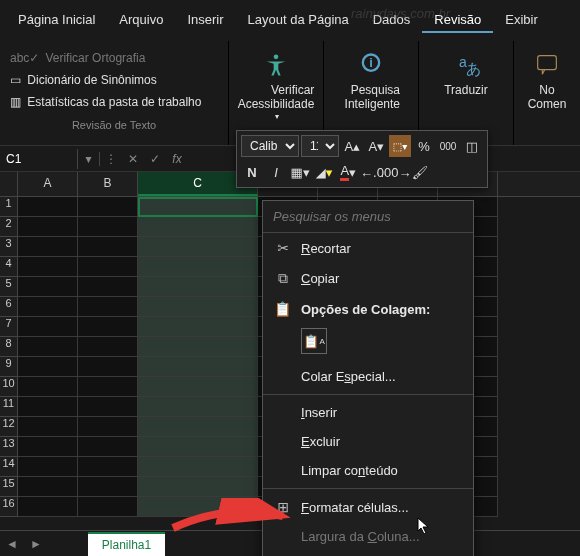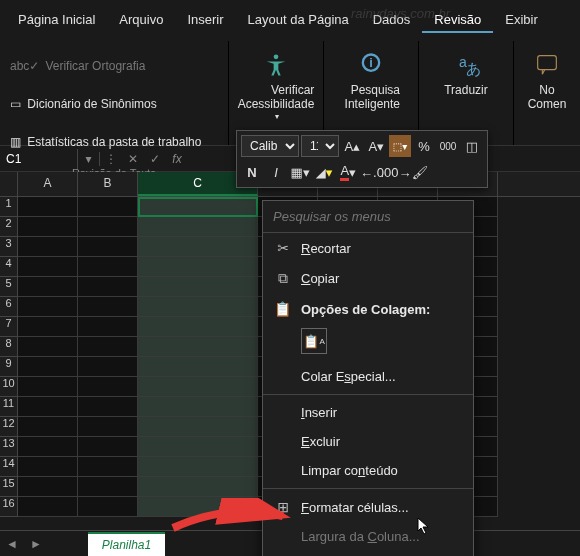--- a/index.html
+++ b/index.html
@@ -7,21 +7,21 @@
 
 
 .menubar { display: flex; gap: 0; padding: 8px 6px; background: #1a1a1a; font-size: 13px; }
 .menubar span { padding: 4px 12px; cursor: pointer; }
 .menubar .active { border-bottom: 2px solid #5aa0c8; color: #fff; }
 
 
 .ribbon { display: flex; background: #1a1a1a; border-bottom: 1px solid #333; height: 105px; }
 .ribbon-group { display: flex; flex-direction: column; align-items: center; padding: 4px 8px; border-right: 1px solid #000; }
 .ribbon-left { width: 230px; align-items: flex-start; padding: 6px 10px; font-size: 12px; color: #aaa; }
-.ribbon-left .item { display: flex; align-items: center; gap: 6px; margin: 12px 0; color: #e0e0e0; }
+.ribbon-left .item { display: flex; align-items: center; gap: 6px; margin: 4px 0; color: #e0e0e0; }
 .ribbon-left .group-label { font-size: 11px; color: #888; margin-top: 6px; align-self: center; }
 .ribbon-btn { display: flex; flex-direction: column; align-items: center; justify-content: center; padding: 6px 10px; font-size: 12px; color: #e0e0e0; width: 78px; }
 .ribbon-btn svg, .ribbon-btn .icon-box { width: 28px; height: 28px; margin-bottom: 4px; }
 .chev { font-size: 8px; margin-left: 2px; }
 
 
 .mini-toolbar { position: absolute; top: 130px; left: 236px; background: #1f1f1f; border: 1px solid #555; padding: 2px; display: flex; flex-direction: column; z-index: 5; box-shadow: 0 2px 8px rgba(0,0,0,.6);}
 .mini-row { display: flex; align-items: center; gap: 2px; padding: 2px; }
 .mini-sel { background: #2a2a2a; border: 1px solid #555; color: #eee; font-size: 12px; padding: 2px 4px; }
 .mini-btn { width: 22px; height: 22px; display: flex; align-items: center; justify-content: center; font-size: 13px; color: #ddd; cursor: pointer; }
@@ -55,21 +55,21 @@
 .ctx-label .ul { text-decoration: underline; }
 .paste-opts { padding: 4px 12px 8px 38px; }
 .paste-box { width: 26px; height: 26px; border: 1px solid #666; display: flex; align-items: center; justify-content: center; font-size: 13px; color: #ddd; }
 
 
 .arrow { position: absolute; top: 498px; left: 168px; z-index: 20; pointer-events: none; }
 
 
 .tabs { position: absolute; bottom: 0; left: 0; right: 0; display: flex; align-items: center; background: #1a1a1a; border-top: 1px solid #444; height: 26px; font-size: 12px; }
 .tab-nav { padding: 0 6px; color: #888; cursor: pointer; }
-.tab { background: #fff; color: #1a7f47; padding: 4px 14px; font-weight: 500; border-top: 2px solid #1a7f47; font-style: italic; }
+.tab { background: #fff; color: #1a7f47; padding: 4px 14px; font-weight: 500; border-top: 2px solid #1a7f47; }
 
 
 .wm { position: absolute; top: 6px; right: 130px; color: #666; font-size: 13px; font-style: italic; opacity: .4; z-index: 30; text-align: center; }
 .cursor { position: absolute; top: 517px; left: 417px; z-index: 40; pointer-events:none; }
 </style>
 </head>
 <body>
 
 <div class="wm">rainydays.com.br</div>
 

